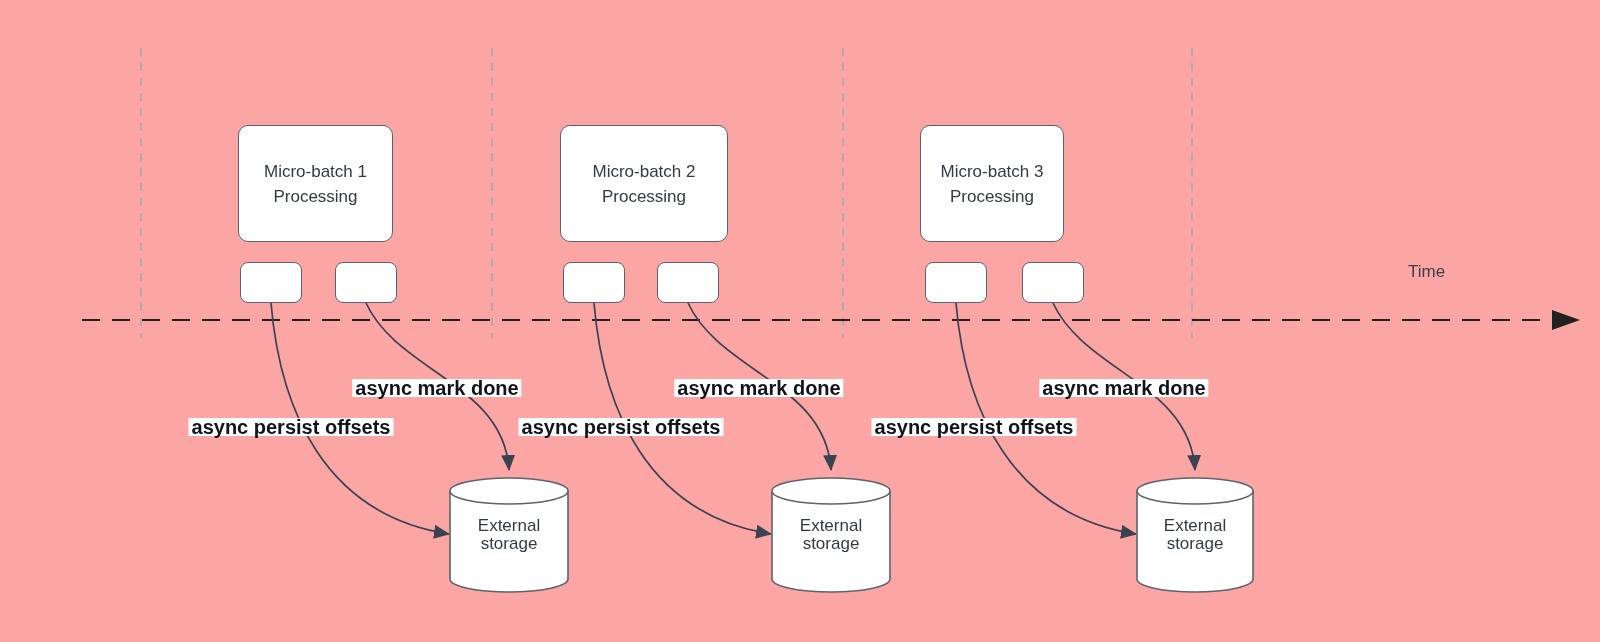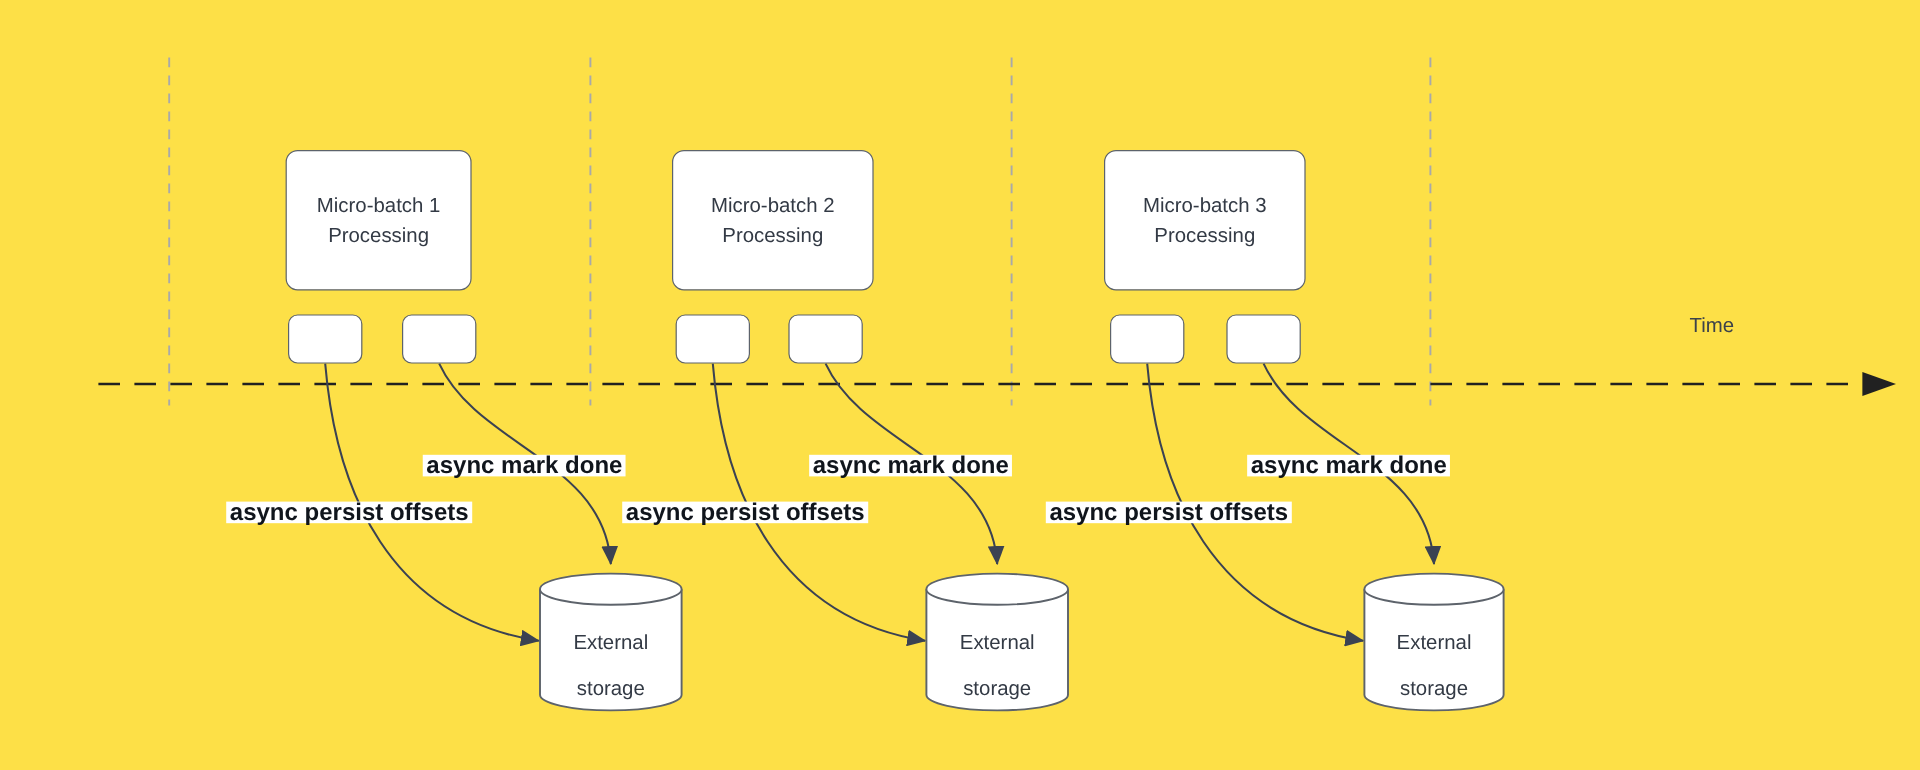--- a/index.html
+++ b/index.html
@@ -1,20 +1,20 @@
 <!DOCTYPE html>
 <html><head>
 <meta charset="utf-8">
 <style>
   html, body { margin: 0; padding: 0; background: #ffffff; }
   .canvas {
     position: relative;
     width: 1600px;
     height: 642px;
-    background: #fde047;
+    background: #fca5a5;
     font-family: "Liberation Sans", sans-serif;
     overflow: hidden;
   }
   .layer { position: absolute; left: 0; top: 0; }
   .node {
     position: absolute;
     background: #ffffff;
     border: 1.6px solid #5d636b;
     border-radius: 10px;
     display: flex;
@@ -40,21 +40,21 @@
     white-space: nowrap;
   }
   .storage-label {
     position: absolute;
     transform: translateX(-50%);
     width: 120px;
     text-align: center;
     white-space: pre-line;
     color: #333a45;
     font-size: 17px;
-    line-height: 38px;
+    line-height: 18px;
   }
   .time-label {
     position: absolute;
     color: #3c424a;
     font-size: 17px;
     line-height: 22px;
   }
 </style>
 </head>
 <body>
@@ -104,21 +104,21 @@
   <div class="node" style="left:238px; top:125px; width:155px; height:117px;">Micro-batch 1
 Processing</div>
   <div class="node small-node" style="left:240px; top:262px; width:62px; height:41px;"></div>
   <div class="node small-node" style="left:335px; top:262px; width:62px; height:41px;"></div>
 
   <div class="node" style="left:560px; top:125px; width:168px; height:117px;">Micro-batch 2
 Processing</div>
   <div class="node small-node" style="left:563px; top:262px; width:62px; height:41px;"></div>
   <div class="node small-node" style="left:657px; top:262px; width:62px; height:41px;"></div>
 
-  <div class="node" style="left:920px; top:125px; width:168px; height:117px;">Micro-batch 3
+  <div class="node" style="left:920px; top:125px; width:144px; height:117px;">Micro-batch 3
 Processing</div>
   <div class="node small-node" style="left:925px; top:262px; width:62px; height:41px;"></div>
   <div class="node small-node" style="left:1022px; top:262px; width:62px; height:41px;"></div>
 
   <div class="edge-label" style="left:291px; top:418px;">async persist offsets</div>
   <div class="edge-label" style="left:437px; top:379px;">async mark done</div>
 
   <div class="edge-label" style="left:621px; top:418px;">async persist offsets</div>
   <div class="edge-label" style="left:759px; top:379px;">async mark done</div>
 

